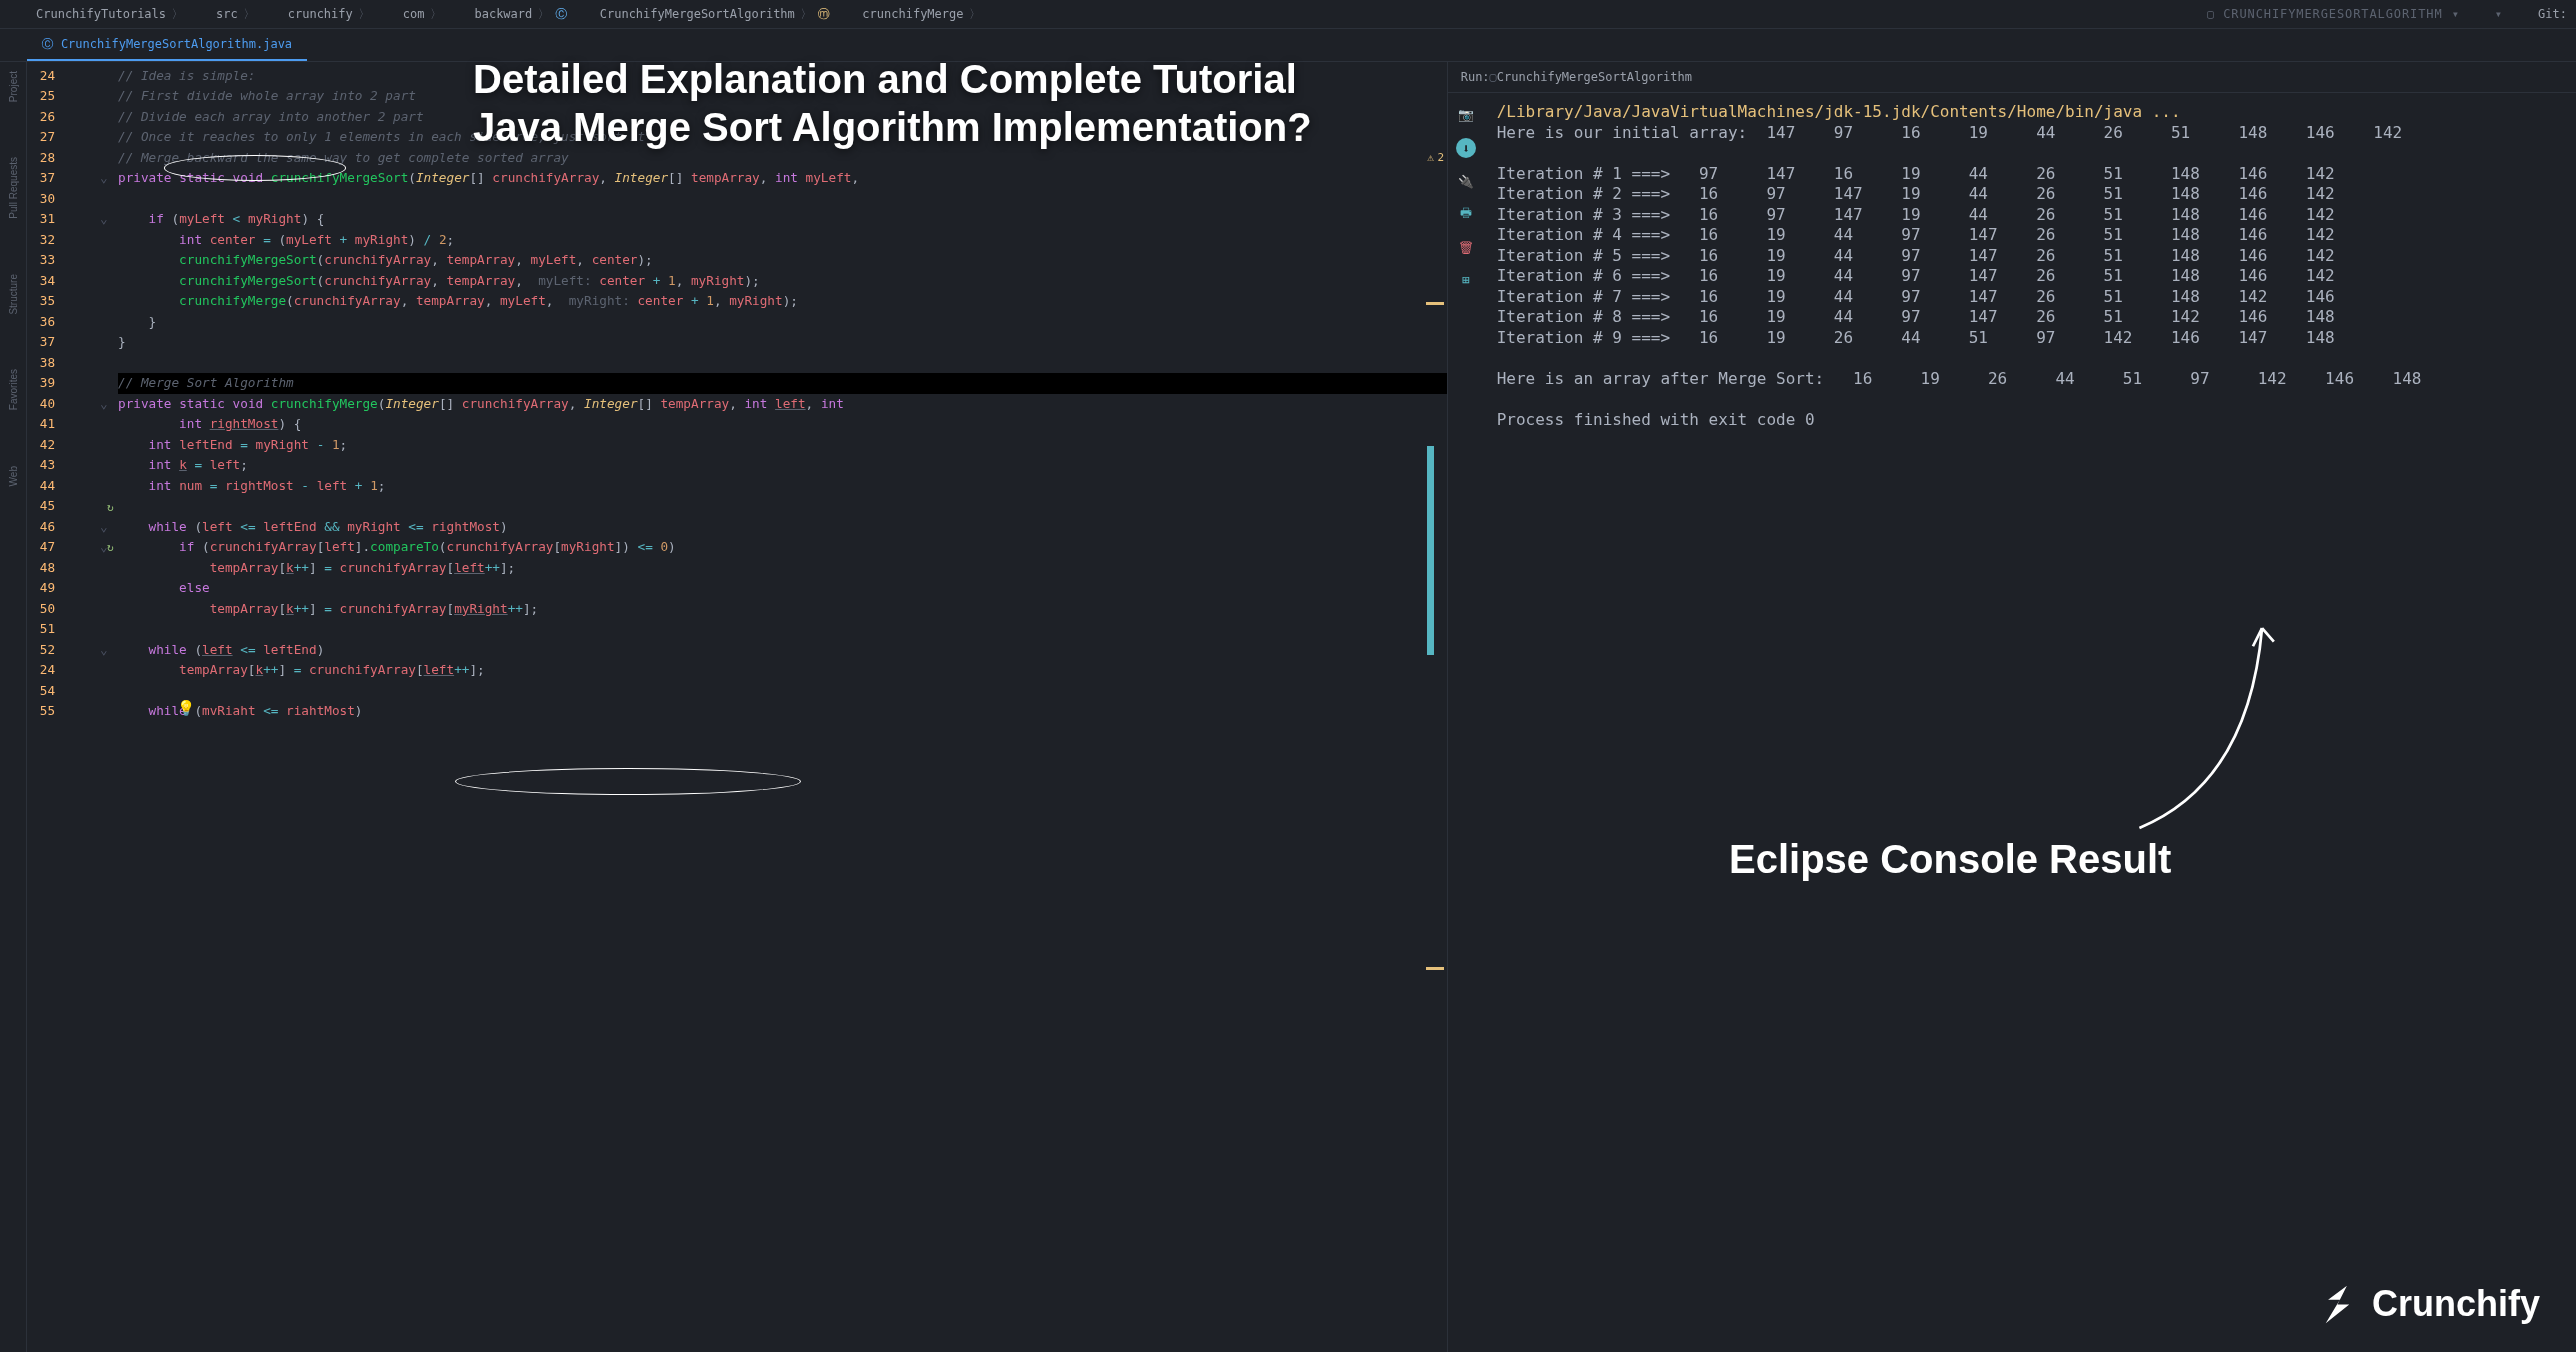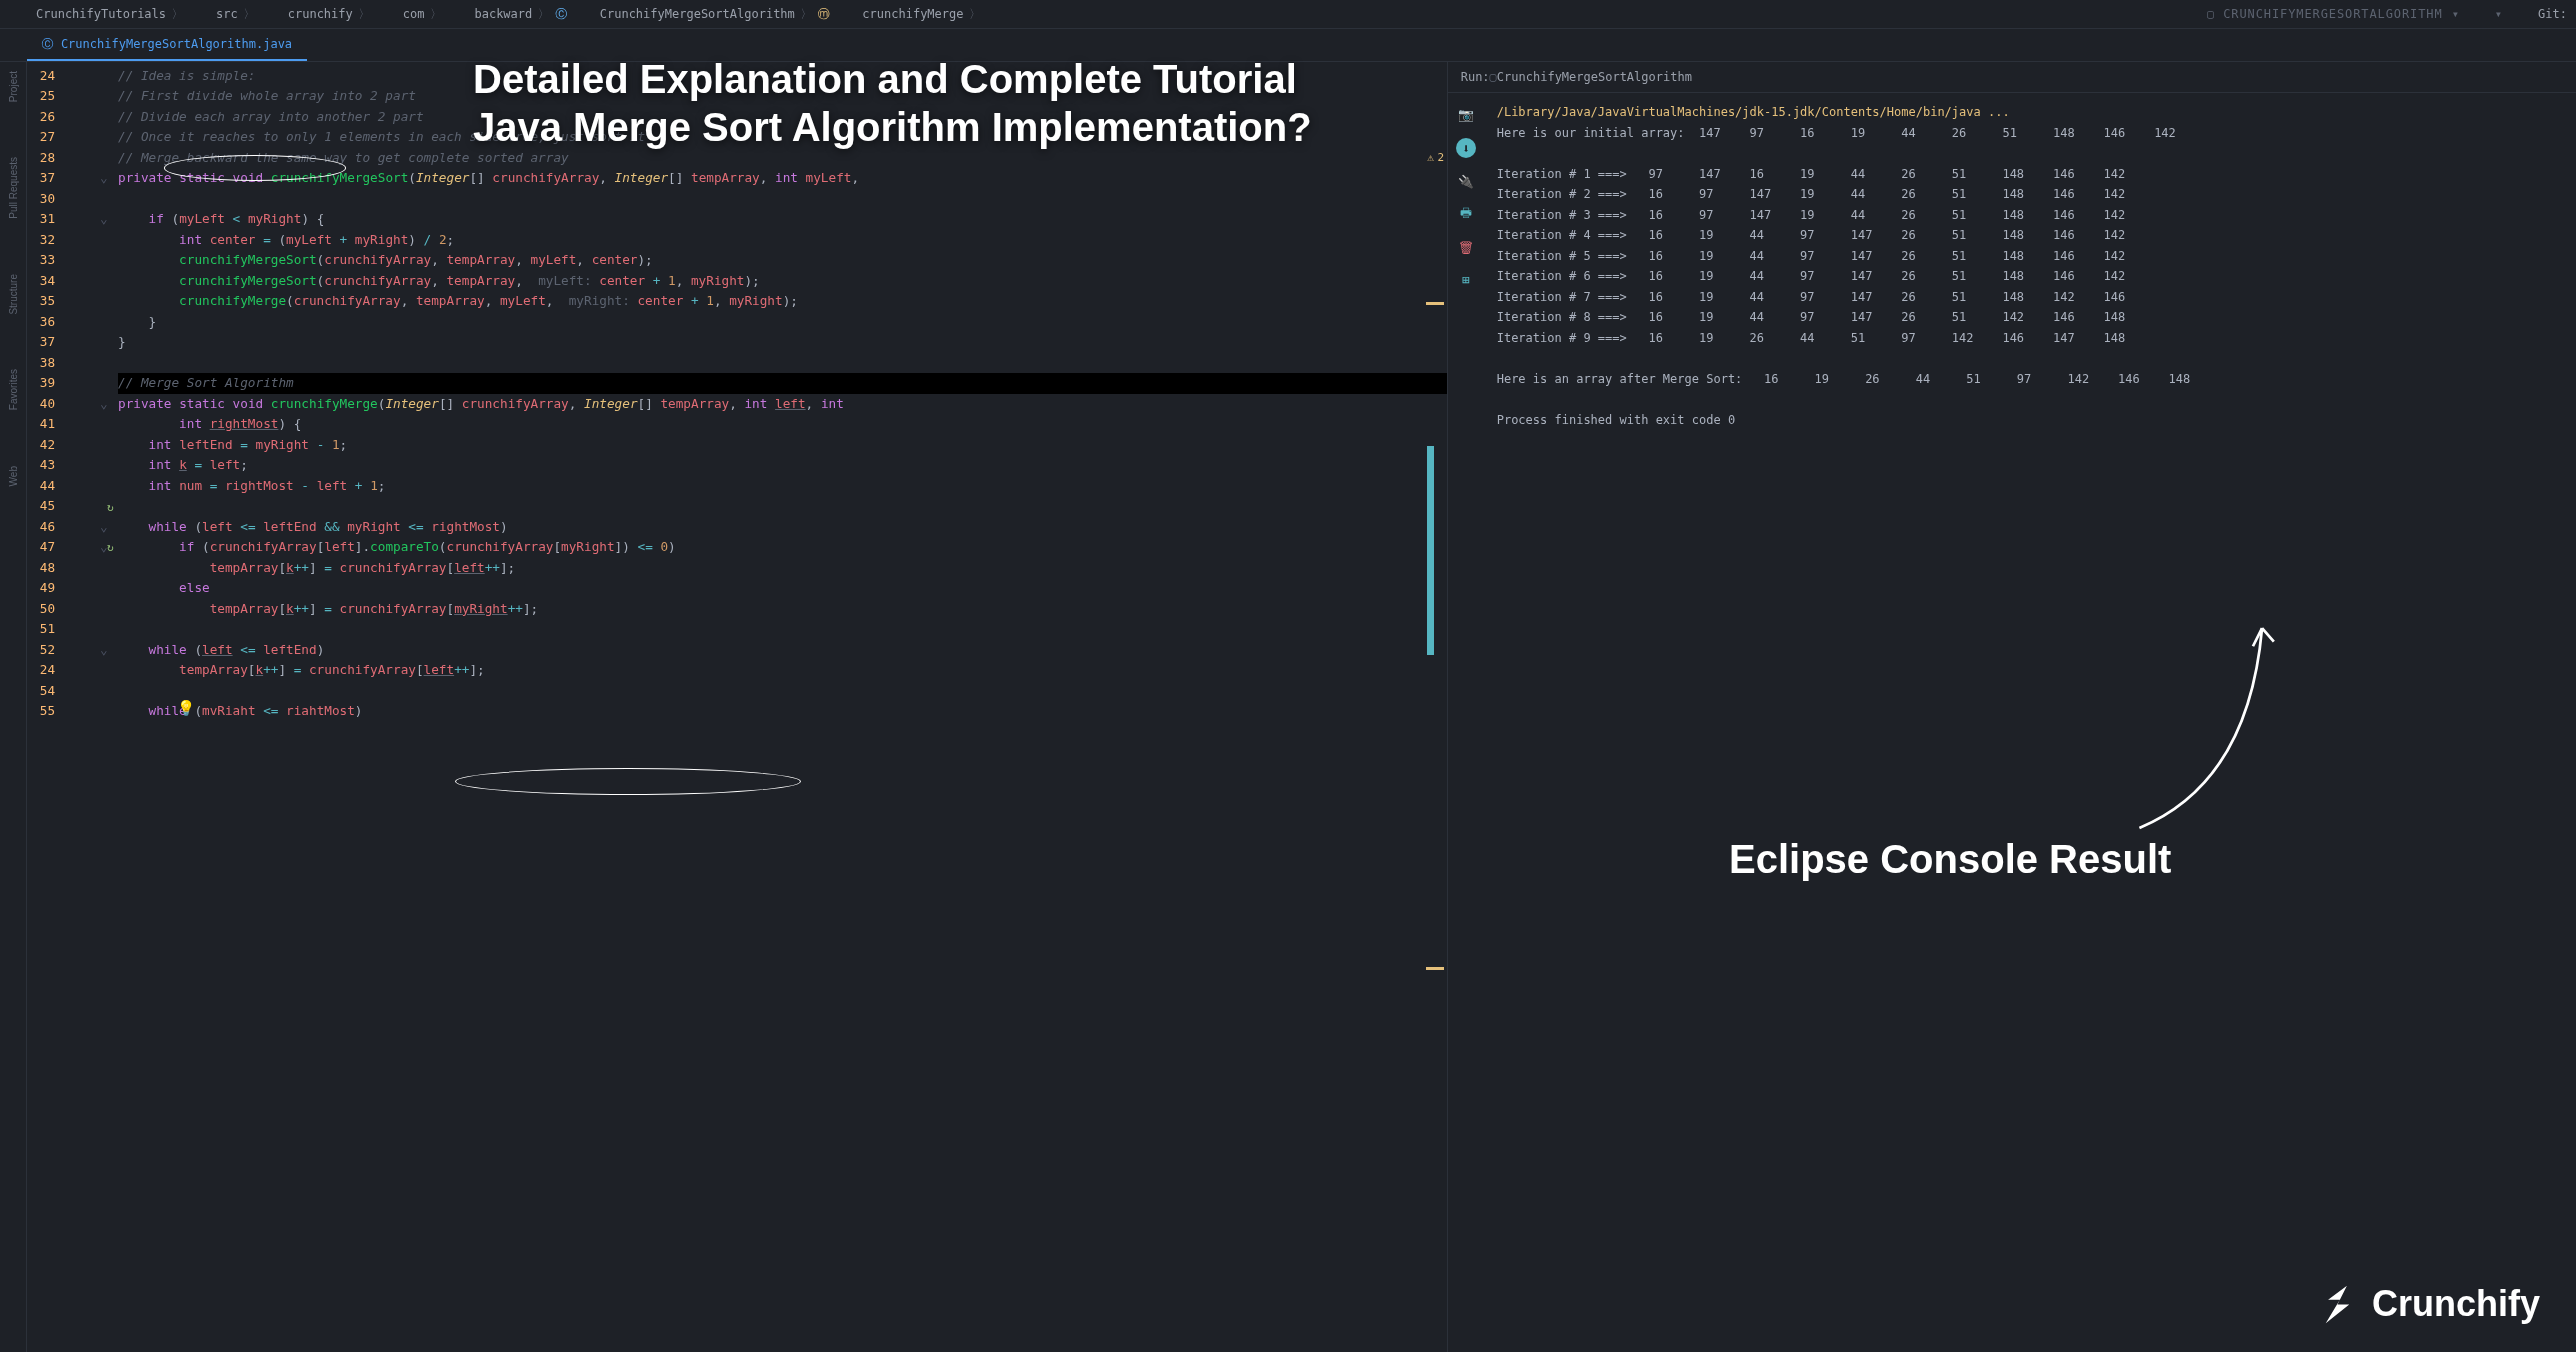--- a/index.html
+++ b/index.html
@@ -161,21 +161,21 @@
 .tool-icon {
   width: 18px; height: 18px;
   display: flex; align-items: center; justify-content: center;
   color: #7d8590;
   font-size: 12.7px;
 }
 .console-output {
   flex: 1;
   padding: 9px 12.7px;
   font-family: 'Menlo', monospace;
-  font-size: 12px;
+  font-size: 16px;
   line-height: 20.5px;
   white-space: pre;
   color: #abb2bf;
 }
 .console-output .path { color: #e5c07b; }
 .overlay-title {
   position: absolute;
   top: 55px;
   left: 473px;
   font-family: 'Arial Black', sans-serif;

